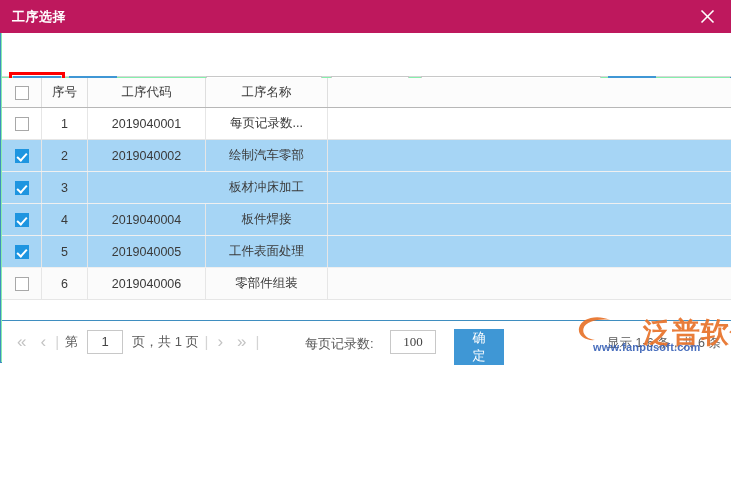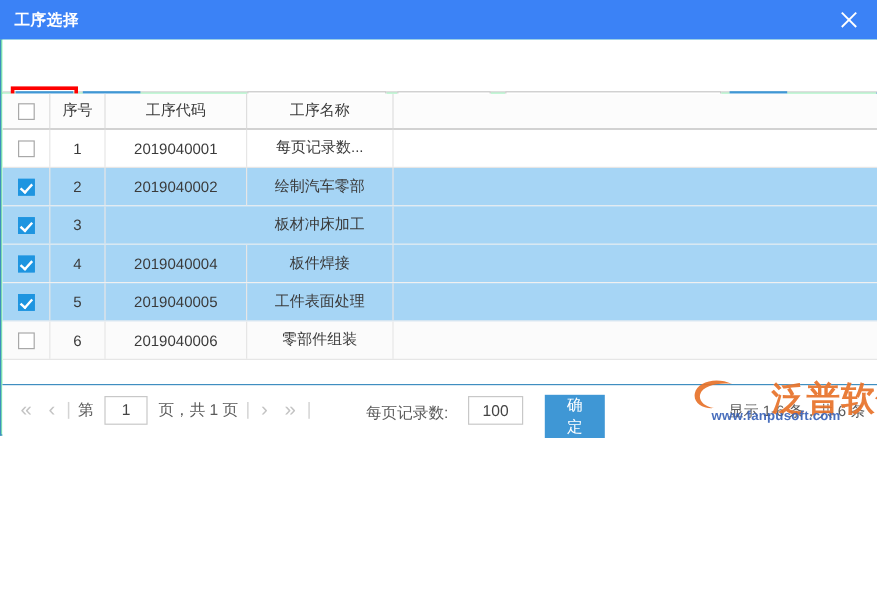--- a/index.html
+++ b/index.html
@@ -19,21 +19,21 @@
     background: #ffffff;
     overflow: hidden;
   }
 
   
   .titlebar {
     position: absolute;
     left: 0; top: 0;
     width: 731px;
     height: 47px;
-    background: #3b82f6;
+    background: #be185d;
     box-sizing: border-box;
   }
   .title-text {
     position: absolute;
     left: 12px; top: 8px;
     font-size: 13px;
     font-weight: bold;
     color: #ffffff;
     letter-spacing: 0.5px;
   }
@@ -281,21 +281,21 @@
     position: absolute;
     left: 388px; top: 9px;
     width: 46px; height: 24px;
     border: 1px solid #c8c8c8;
     box-sizing: border-box;
     text-align: center;
     font-size: 13px;
     color: #444;
     background: #ffffff;
     outline: none;
-    font-family: Liberation Sans, sans-serif;
+    font-family: Liberation Serif, serif;
   }
   .btn-pg-ok {
     left: 452px; top: 8px;
     width: 50px; height: 26px;
   }
   .summary {
     position: absolute;
     right: 10px; top: 14px;
     font-size: 12.5px;
     color: #5a5a5a;

